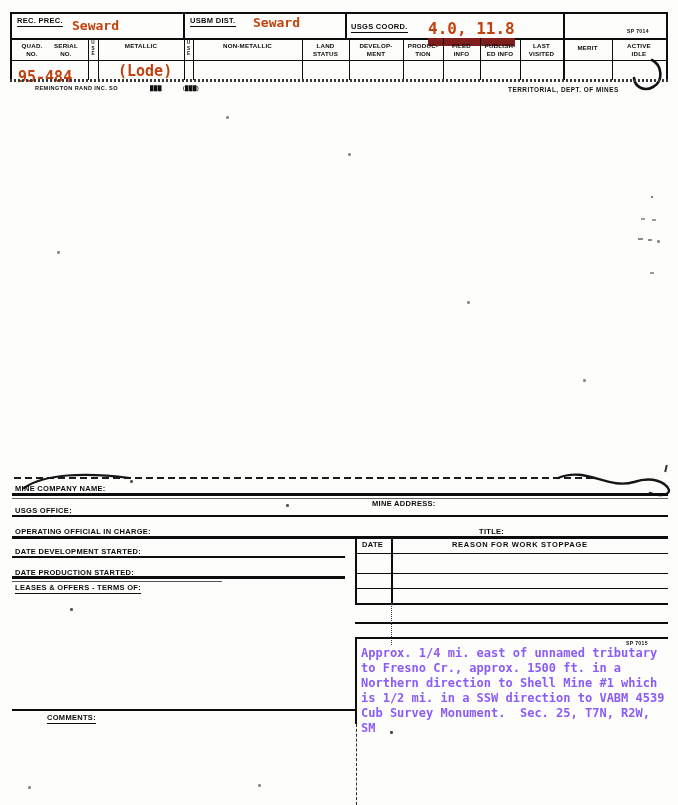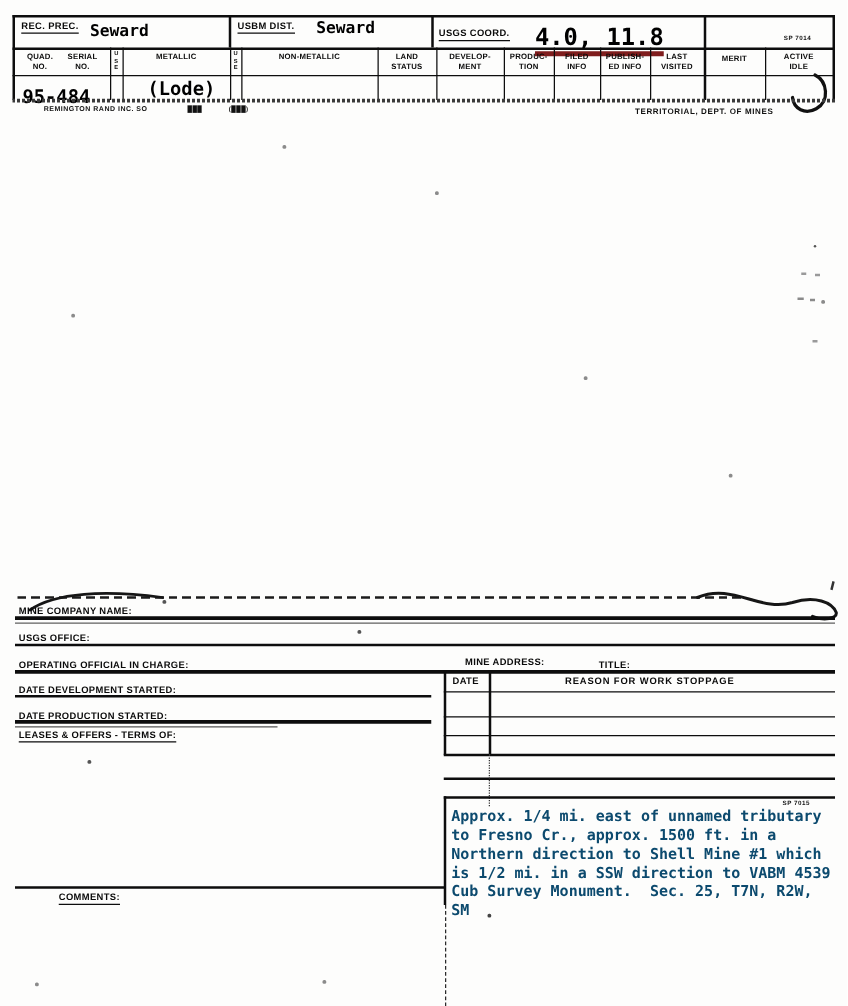--- a/index.html
+++ b/index.html
@@ -6,32 +6,32 @@
   #page{position:relative;width:678px;height:805px;background:#fdfdfc;overflow:hidden;
         font-family:"Liberation Sans",sans-serif;color:#0c0c0c;}
   .abs{position:absolute;}
   .hline{position:absolute;background:#0d0d0d;}
   .vline{position:absolute;background:#0d0d0d;}
   .lbl{position:absolute;font-weight:bold;font-size:7.5px;letter-spacing:.3px;white-space:nowrap;color:#0b0b0b;}
   .lbl-u{border-bottom:1.6px solid #0d0d0d;padding-bottom:1px;}
   .colhead{position:absolute;font-weight:bold;font-size:6.2px;line-height:1.32;letter-spacing:.2px;
            text-align:center;white-space:pre-line;color:#0b0b0b;}
   .use{position:absolute;font-weight:bold;font-size:4.6px;line-height:1.25;text-align:center;white-space:pre-line;color:#0b0b0b;}
-  .typed{position:absolute;font-family:"DejaVu Sans Mono",monospace;font-weight:bold;color:#000000;
+  .typed{position:absolute;font-family:"DejaVu Sans Mono",monospace;font-weight:bold;color:#c2410c;
          white-space:nowrap;filter:blur(.25px);}
   .tiny{position:absolute;font-weight:bold;font-size:5.6px;letter-spacing:.4px;white-space:nowrap;color:#111;}
   .microdash{position:absolute;height:2.6px;
      background:repeating-linear-gradient(90deg,#3a3a3a 0 2px,transparent 2px 4px);}
   .sepdash{position:absolute;height:2px;
      background:repeating-linear-gradient(90deg,#1c1c1c 0 7px,transparent 7px 11px);}
   .dotv{position:absolute;width:0;border-left:1.3px dotted #333;}
   .dashv{position:absolute;width:0;border-left:1.6px dashed #2a2a2a;}
   .dot{position:absolute;width:2.5px;height:2.5px;background:#8b8b8b;border-radius:50%;}
   .note{position:absolute;font-family:"DejaVu Sans Mono",monospace;font-weight:bold;font-size:12px;
-        line-height:14.9px;white-space:pre-wrap;color:#0c4a6e;filter:blur(.2px);}
+        line-height:14.9px;white-space:pre-wrap;color:#8b5cf6;filter:blur(.2px);}
   svg{position:absolute;overflow:visible;}
 </style>
 </head>
 <body>
 
 <div id="page">
 
   <div class="hline" style="left:10px;top:12px;width:658px;height:2px;"></div>
   <div class="vline" style="left:10px;top:12px;width:1.8px;height:68px;"></div>
   <div class="vline" style="left:666px;top:12px;width:1.8px;height:68px;"></div>
@@ -40,21 +40,21 @@
 
   <div class="vline" style="left:183px;top:12px;width:1.6px;height:26px;"></div>
   <div class="vline" style="left:345px;top:12px;width:1.6px;height:26px;"></div>
   <div class="vline" style="left:563px;top:12px;width:1.6px;height:68px;"></div>
 
   <span class="lbl lbl-u" style="left:17px;top:16px;">REC. PREC.</span>
   <span class="typed" style="left:72px;top:18px;font-size:13px;">Seward</span>
   <span class="lbl lbl-u" style="left:190px;top:16px;">USBM DIST.</span>
   <span class="typed" style="left:253px;top:15px;font-size:13px;">Seward</span>
   <span class="lbl lbl-u" style="left:351px;top:22px;">USGS COORD.</span>
-  <span class="typed" style="left:428px;top:19px;font-size:19px;border-bottom:4px solid #7f1d1d;padding-bottom:0;">4.0, 11.8</span>
+  <span class="typed" style="left:428px;top:19px;font-size:16px;border-bottom:8px solid #7f1d1d;padding-bottom:0;">4.0, 11.8</span>
   <span class="tiny" style="left:627px;top:28px;font-size:5px;">SP 7014</span>
 
   <div class="vline" style="left:88px;top:38px;width:1.4px;height:42px;"></div>
   <div class="vline" style="left:98px;top:38px;width:1.4px;height:42px;"></div>
   <div class="vline" style="left:184px;top:38px;width:1.4px;height:42px;"></div>
   <div class="vline" style="left:193px;top:38px;width:1.4px;height:42px;"></div>
   <div class="vline" style="left:302px;top:38px;width:1.4px;height:42px;"></div>
   <div class="vline" style="left:349px;top:38px;width:1.4px;height:42px;"></div>
   <div class="vline" style="left:403px;top:38px;width:1.4px;height:42px;"></div>
   <div class="vline" style="left:443px;top:38px;width:1.4px;height:42px;"></div>
@@ -125,21 +125,21 @@
   <div class="sepdash" style="left:14px;top:477px;width:582px;"></div>
   <svg style="left:22px;top:470px;" width="115" height="24">
     <path d="M2 18 C 22 4, 62 2, 108 8" stroke="#161616" stroke-width="2.2" fill="none" stroke-linecap="round"></path>
   </svg>
   <svg style="left:556px;top:463px;" width="118" height="38">
     <path d="M2 15 C 30 3, 52 27, 78 19 C 96 13, 110 19, 113 27 C 114 32, 103 34, 94 30" stroke="#161616" stroke-width="2.4" fill="none" stroke-linecap="round"></path>
   </svg>
   <div class="abs" style="left:665px;top:465px;width:2px;height:7px;background:#333;transform:rotate(14deg);"></div>
 
   <span class="lbl lbl-u" style="left:15px;top:484px;">MINE COMPANY NAME:</span>
-  <span class="lbl" style="left:372px;top:499px;margin-top:26px;">MINE ADDRESS:</span>
+  <span class="lbl" style="left:372px;top:499px;">MINE ADDRESS:</span>
   <div class="hline" style="left:12px;top:493px;width:656px;height:3px;"></div>
   <div class="hline" style="left:12px;top:497.5px;width:656px;height:1px;opacity:.65;"></div>
 
   <span class="lbl" style="left:15px;top:506px;">USGS OFFICE:</span>
   <div class="hline" style="left:12px;top:515px;width:656px;height:2.2px;"></div>
 
   <span class="lbl" style="left:15px;top:527px;">OPERATING OFFICIAL IN CHARGE:</span>
   <span class="lbl" style="left:479px;top:527px;">TITLE:</span>
   <div class="hline" style="left:12px;top:536px;width:656px;height:2.8px;"></div>
 

